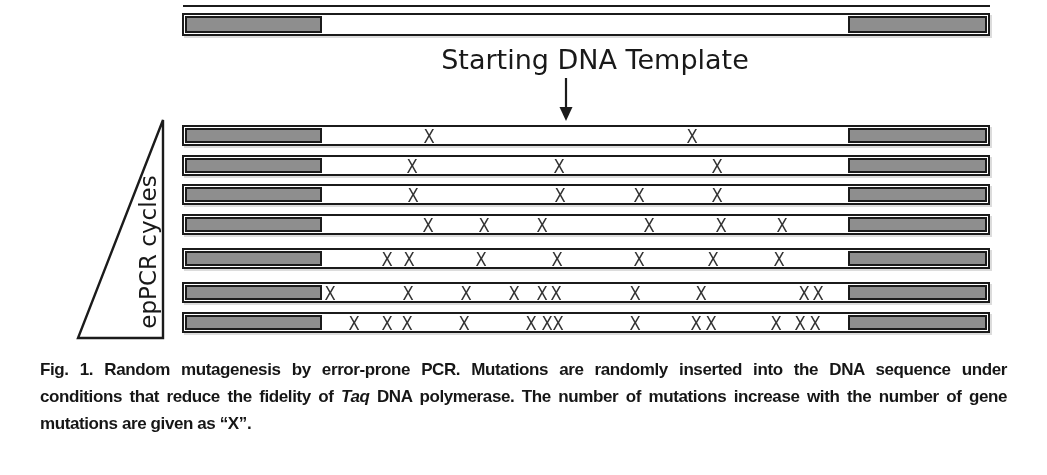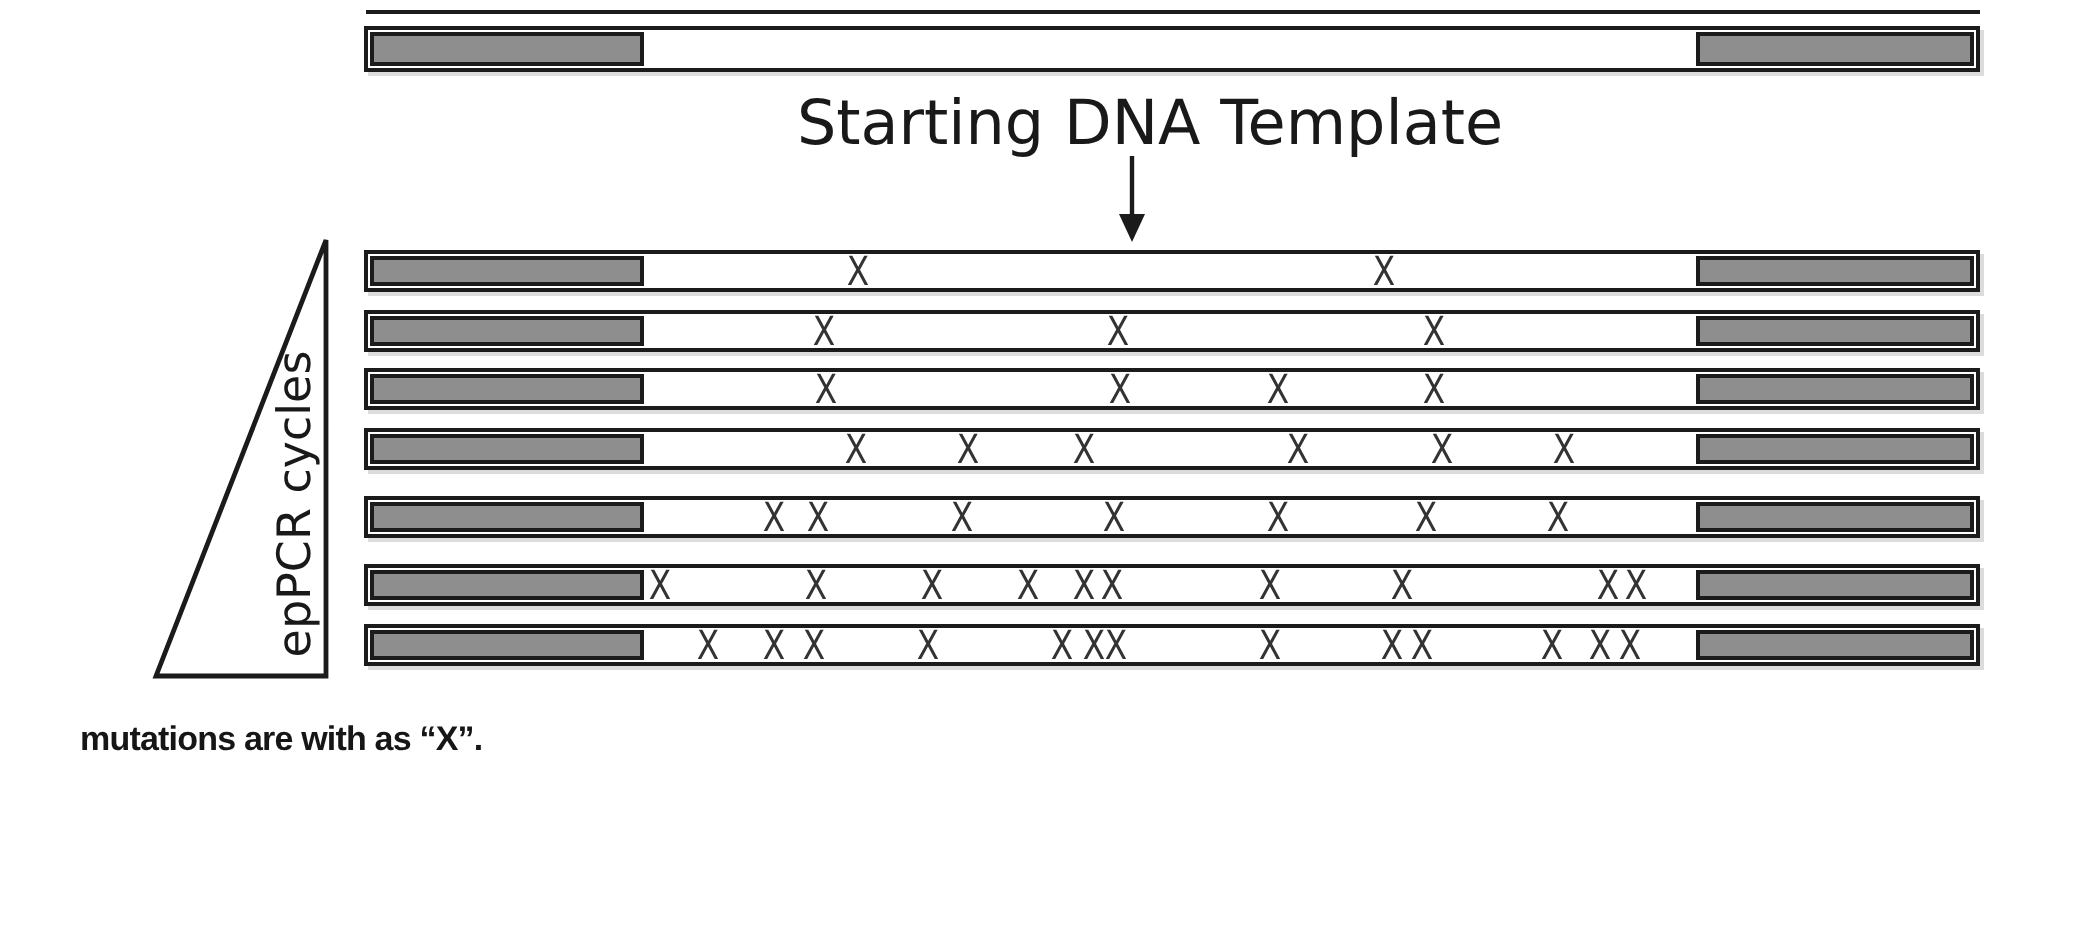--- a/index.html
+++ b/index.html
@@ -17,22 +17,22 @@
   .bar .primer.p-left{left:1px;width:137px;}
   .bar .primer.p-right{right:1px;width:139px;}
   .bar .gene{position:absolute;top:0;bottom:0;left:139px;right:141px;}
   #template-bar{top:13px;height:23px;}
   .row{height:21px;}
   .xmark{position:absolute;top:50%;transform:translate(-50%,-52%) scaleX(0.82);
          font-family:"DejaVu Sans",sans-serif;font-size:20px;line-height:20px;
          color:var(--mutation,#333);font-weight:400;}
 
   
-  .template-label{position:absolute;left:575px;top:44px;transform:translateX(-50%);
-         font-family:"DejaVu Sans",sans-serif;font-size:31px;color:#191919;white-space:nowrap;}
+  .template-label{position:absolute;left:595px;top:44px;transform:translateX(-50%);
+         font-family:"DejaVu Sans",sans-serif;font-size:27px;color:#191919;white-space:nowrap;}
   .cycles-label{position:absolute;left:62px;top:238px;width:172px;height:28px;line-height:28px;
          transform:rotate(-90deg);text-align:center;font-family:"DejaVu Sans",sans-serif;
          font-size:23px;color:#191919;white-space:nowrap;}
   .arrow-svg{position:absolute;left:555px;top:77px;}
   .tri-svg{position:absolute;left:55px;top:112px;}
 
   
   .caption{position:absolute;left:40px;top:356px;width:967px;color:#161616;
          font-size:17px;font-weight:bold;letter-spacing:-0.4px;line-height:27px;}
   .cap-line{text-align:justify;text-align-last:justify;}
@@ -148,16 +148,18 @@
           <span class="xmark" style="left: 74.1%;">X</span>
           <span class="xmark" style="left: 86.5%;">X</span>
           <span class="xmark" style="left: 91.1%;">X</span>
           <span class="xmark" style="left: 93.9%;">X</span>
         </div>
         <div class="primer p-right"></div>
       </div>
     </div>
 
   <div class="caption" id="caption">
-      <div class="cap-line last"><span>mutations are with as “X”.</span></div>
+      <div class="cap-line"><span>Fig. 1. Random mutagenesis by error-prone PCR. Mutations are randomly inserted into the DNA sequence under</span></div>
+      <div class="cap-line"><span>conditions that reduce the fidelity of </span><span class="it">Taq</span><span> DNA polymerase. The number of mutations increase with the number of gene</span></div>
+      <div class="cap-line last"><span>mutations are given as “X”.</span></div>
     </div>
 
 </div>
 
 </body></html>

